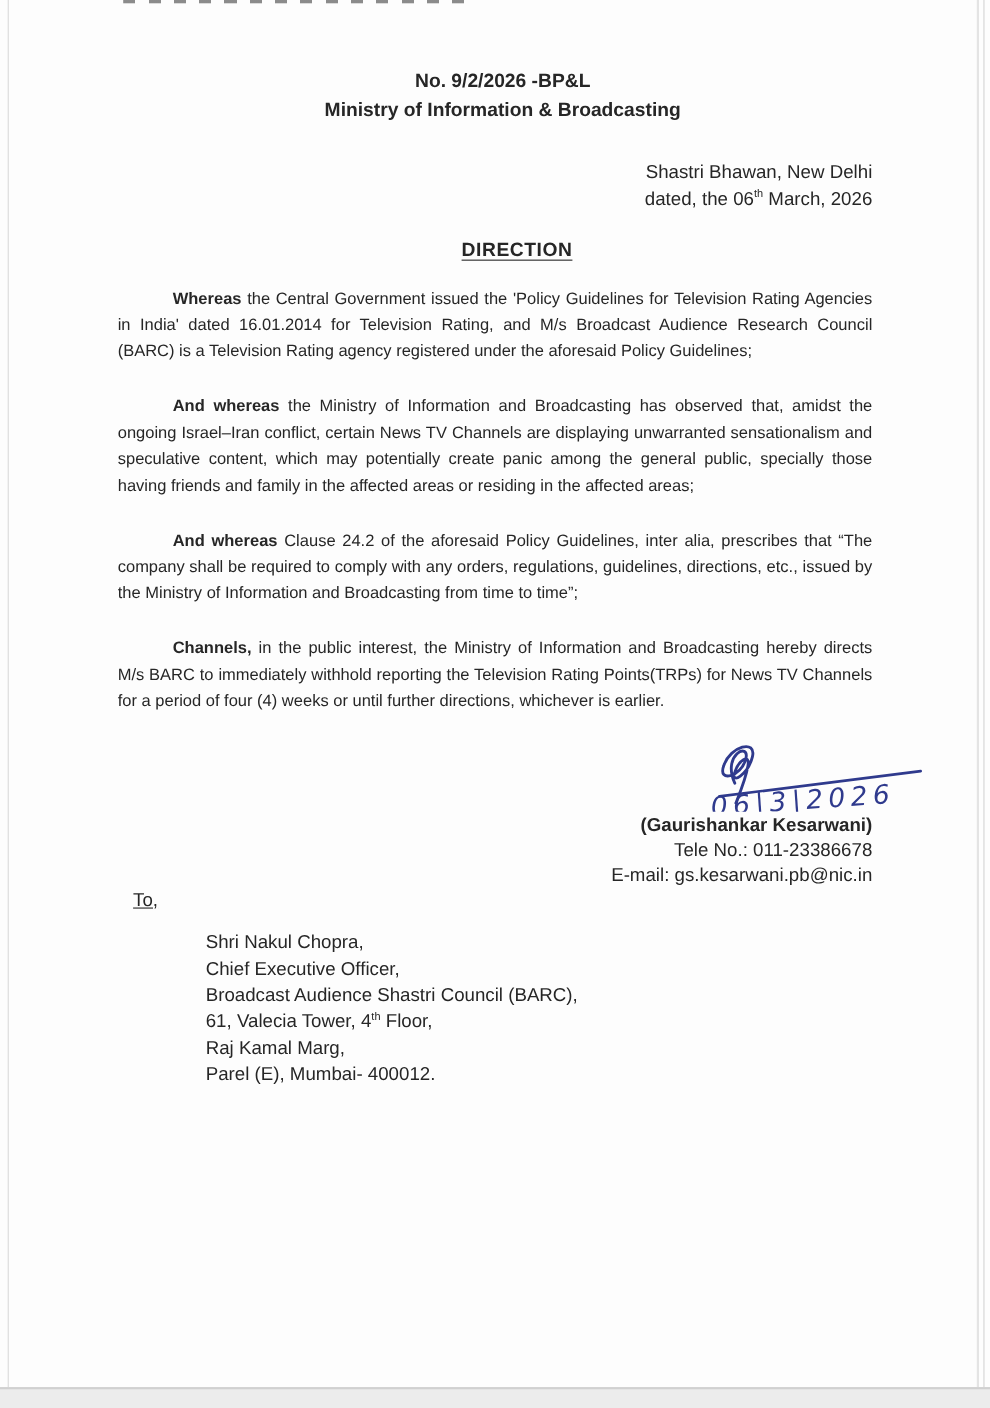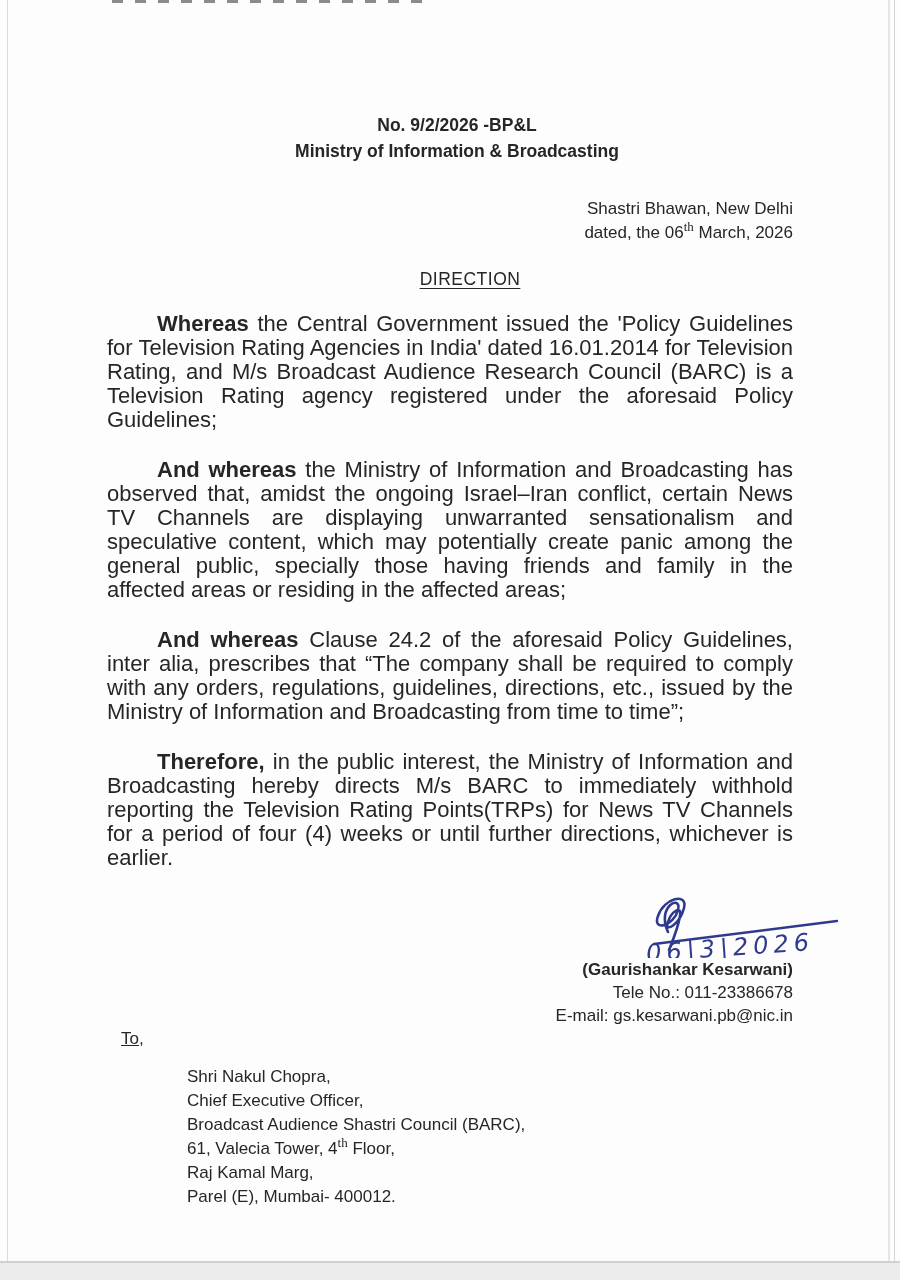--- a/index.html
+++ b/index.html
@@ -15,36 +15,36 @@
   .scan-marks{
     position:absolute;left:112px;top:0;width:318px;height:3px;
     background:repeating-linear-gradient(90deg,#4e4e4e 0 11px,transparent 11px 23px);
     opacity:.65;
   }
   .edge-left{position:absolute;left:7px;top:0;height:1261px;width:1px;background:#dadada;}
   .edge-right-outer{position:absolute;right:5px;top:0;height:1261px;width:1px;background:#d4d4d4;}
   .edge-right-inner{position:absolute;right:10px;top:0;height:1261px;width:2px;background:#e4e4e4;}
   .bottom-strip{position:absolute;left:0;right:0;bottom:0;height:17px;background:#ececec;border-top:2px solid #d0d0d0;}
 
-  .content{position:absolute;left:107px;top:0;width:686px;padding-top:112px;}
+  .content{position:absolute;left:107px;top:0;width:686px;padding-top:60px;}
 
   .header-block{text-align:center;font-weight:bold;font-size:17.5px;line-height:26px;transform:translateX(7px);}
   .dateline{text-align:right;font-size:17px;line-height:24px;margin-top:33px;}
-  .doc-title{text-align:center;margin-top:24px;font-size:17.5px;font-weight:normal;transform:translateX(20px);}
+  .doc-title{text-align:center;margin-top:24px;font-size:17.5px;font-weight:bold;transform:translateX(20px);}
   .doc-title span{text-decoration:underline;text-underline-offset:3px;letter-spacing:.5px;}
 
   p.body-para{
     margin:4px 0 26px 0;
-    font-size:22px;line-height:24px;
+    font-size:15px;line-height:24px;
     text-align:justify;text-indent:50px;
   }
   p.body-para.first{margin-top:22px;}
   p.body-para .lead{font-weight:bold;}
 
-  sup{font-size:13px;line-height:0;vertical-align:super;font-family:Liberation Serif, serif;}
+  sup{font-size:10px;line-height:0;vertical-align:super;}
 
   .sig-block{text-align:right;font-size:17px;line-height:23px;margin-top:-8px;}
   .sig-svg{display:block;margin-left:auto;margin-right:-47px;}
   .sig-svg text{font-family:"DejaVu Sans",sans-serif;font-style:italic;}
   .sig-name{font-weight:bold;}
 
   .to-line{font-size:17px;line-height:24px;margin:0 0 14px 14px;text-decoration:underline;}
   .address{margin-left:80px;font-size:17px;line-height:24px;}
 </style>
 </head>
@@ -71,21 +71,21 @@
     </div>
 
     <div class="doc-title"><span>DIRECTION</span></div>
 
     <p class="body-para first"><span class="lead">Whereas</span><span> the Central Government issued the 'Policy Guidelines for Television Rating Agencies in India' dated 16.01.2014 for Television Rating, and M/s Broadcast Audience Research Council (BARC) is a Television Rating agency registered under the aforesaid Policy Guidelines;</span></p>
 
     <p class="body-para"><span class="lead">And whereas</span><span> the Ministry of Information and Broadcasting has observed that, amidst the ongoing Israel–Iran conflict, certain News TV Channels are displaying unwarranted sensationalism and speculative content, which may potentially create panic among the general public, specially those having friends and family in the affected areas or residing in the affected areas;</span></p>
 
     <p class="body-para"><span class="lead">And whereas</span><span> Clause 24.2 of the aforesaid Policy Guidelines, inter alia, prescribes that “The company shall be required to comply with any orders, regulations, guidelines, directions, etc., issued by the Ministry of Information and Broadcasting from time to time”;</span></p>
 
-    <p class="body-para"><span class="lead">Therefore,</span><span> in the public interest, the Ministry of Information and Broadcasting hereby directs M/s BARC to immediately withhold reporting the Television Rating Points(TRPs) for News TV Channels  for a period of four (4) weeks or until further directions, whichever is earlier.</span></p>
+    <p class="body-para"><span class="lead">Channels,</span><span> in the public interest, the Ministry of Information and Broadcasting hereby directs M/s BARC to immediately withhold reporting the Television Rating Points(TRPs) for News TV Channels  for a period of four (4) weeks or until further directions, whichever is earlier.</span></p>
 
     <div class="sig-block">
       <svg class="sig-svg" width="200" height="70" viewBox="0 0 200 70" aria-hidden="true">
         <path d="M28,44 C16,18 42,6 38,22 C34,38 12,44 18,28 C24,10 48,4 44,20 C40,36 24,46 28,34 C31,24 42,16 40,28 C38,40 33,52 29,62" fill="none" stroke="#2f3a8d" stroke-width="2.6" stroke-linecap="round"></path>
         <path d="M14,56 L197,33" fill="none" stroke="#2f3a8d" stroke-width="2.4" stroke-linecap="round"></path>
         <text x="6" y="67" fill="#2f3a8d" font-size="24" letter-spacing="5" transform="rotate(-4 100 60)">06|3|2026</text>
       </svg>
       <div class="sig-name">(Gaurishankar Kesarwani)</div>
       <div>Tele No.: 011-23386678</div>
       <div>E-mail: gs.kesarwani.pb@nic.in</div>

